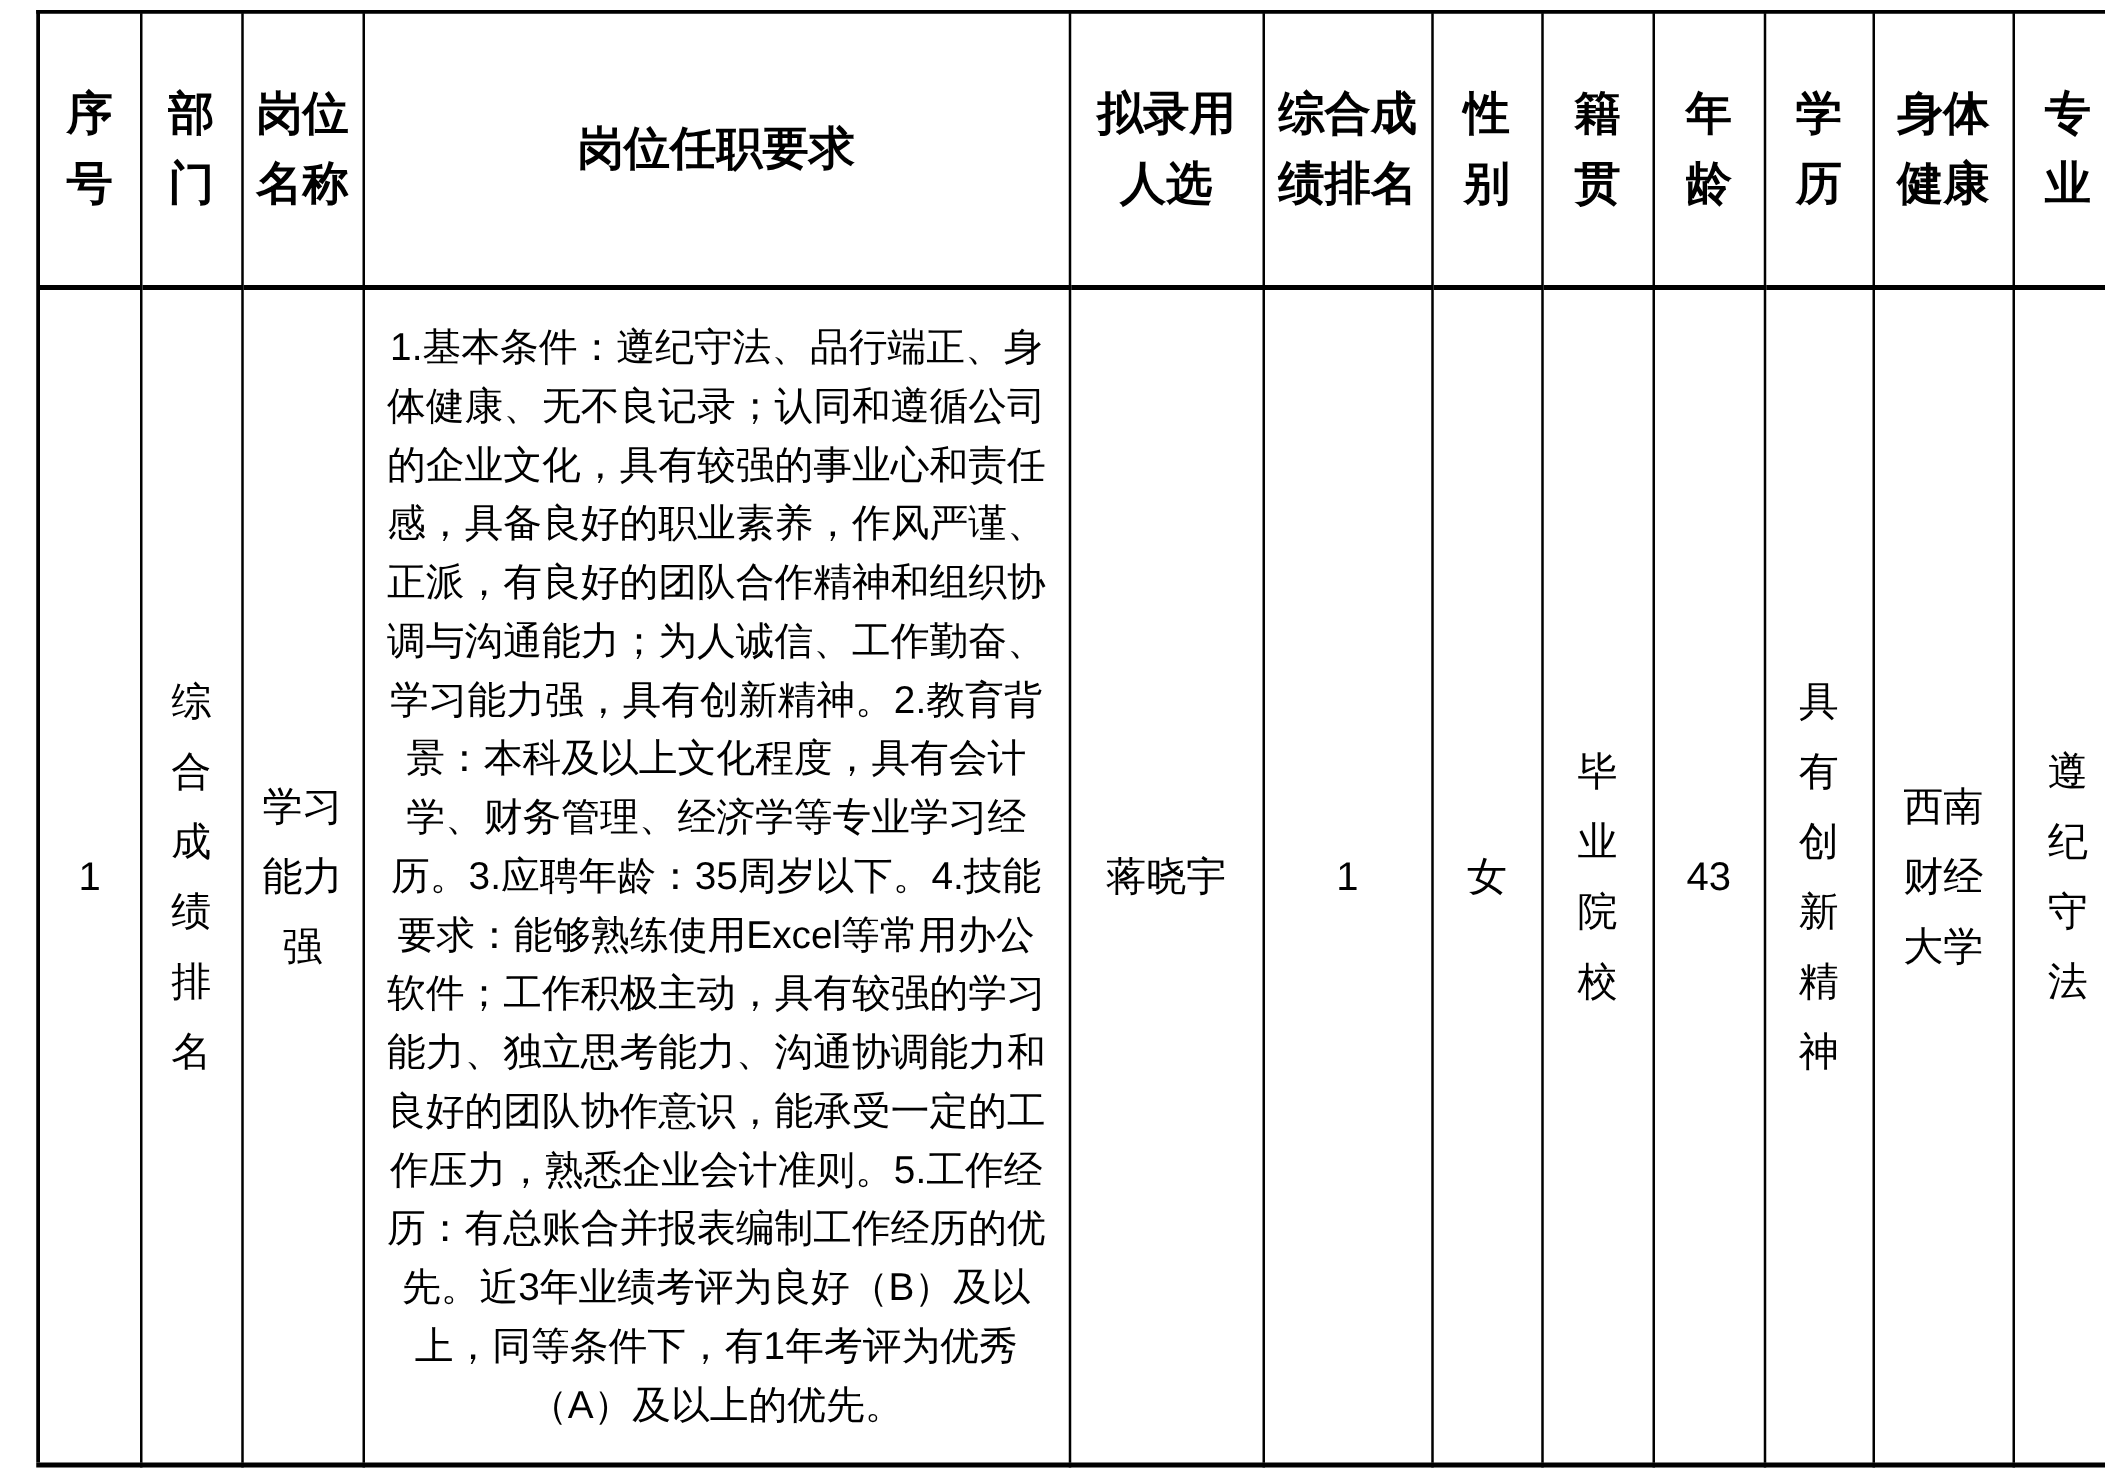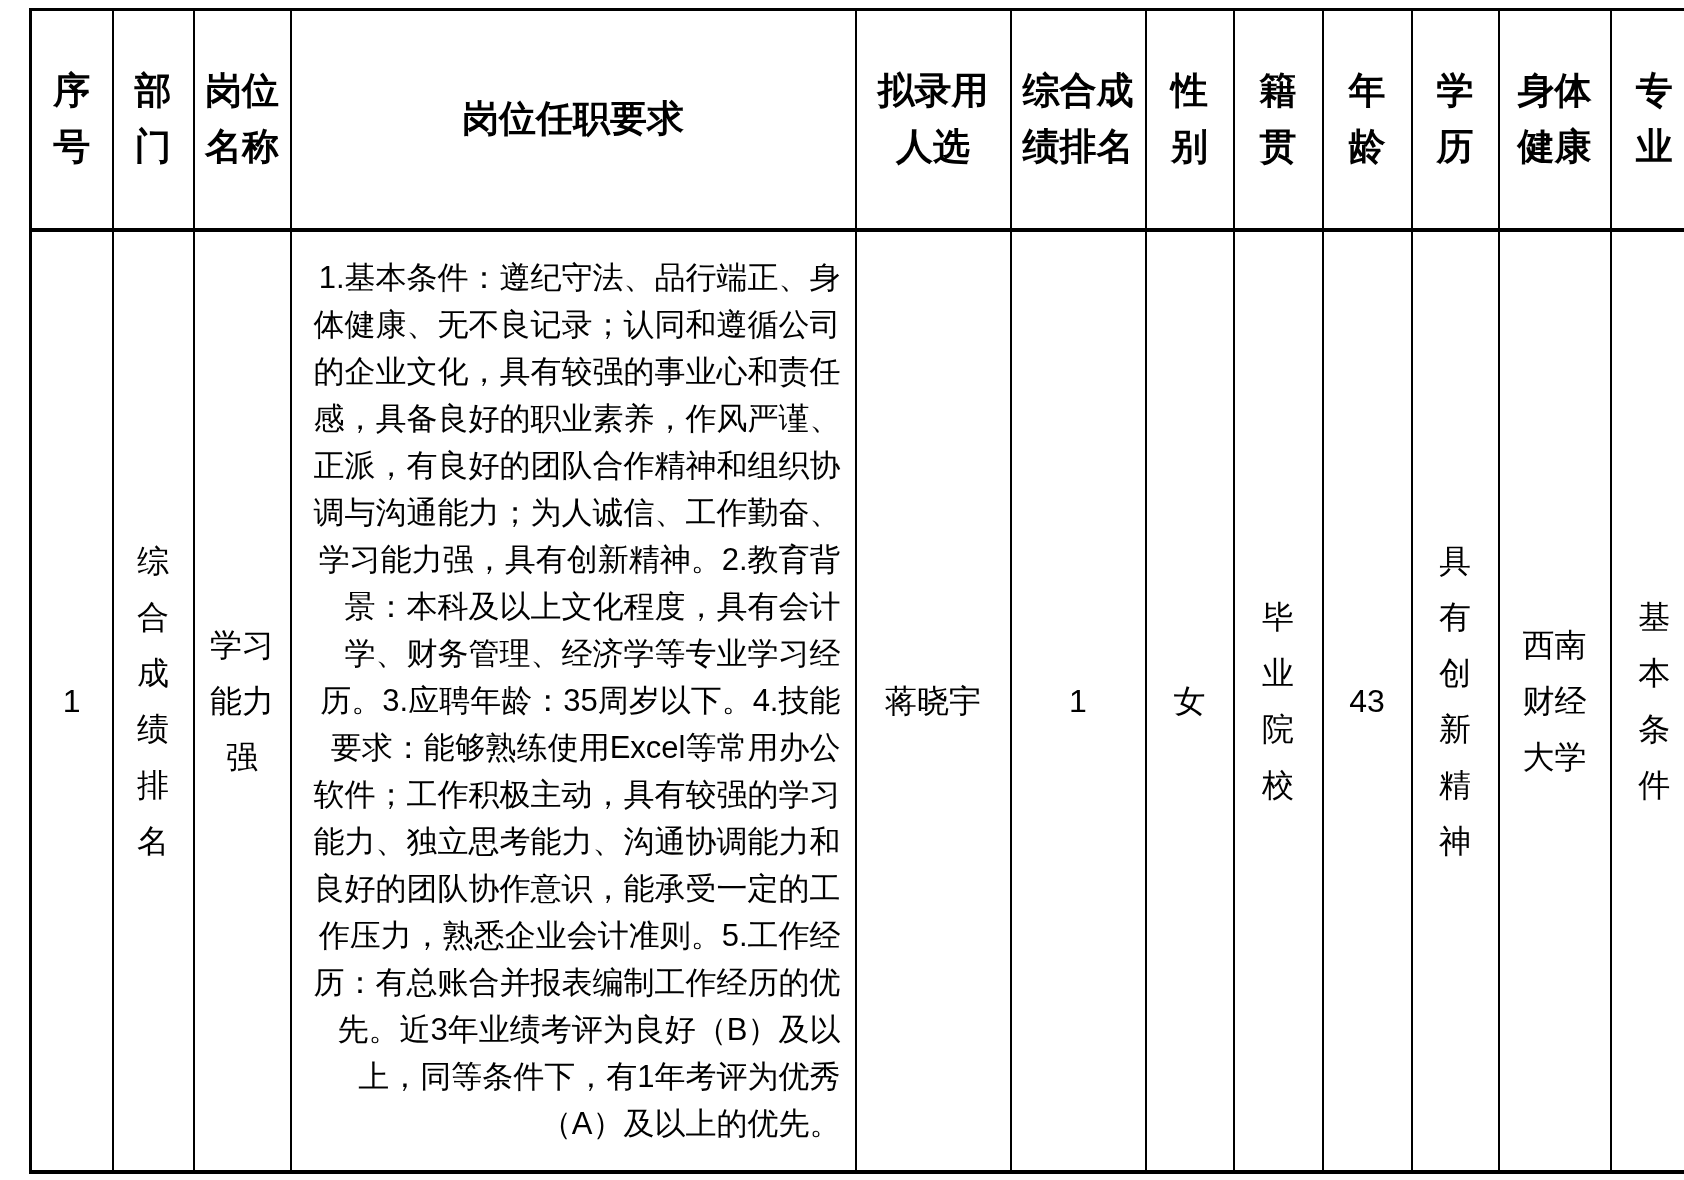--- a/index.html
+++ b/index.html
@@ -65,21 +65,21 @@
   .cw2 { width: 2.3em; }
   .cw3 { width: 3.3em; }
 
   td.req-cell {
     text-align: left;
     padding: 10px 14px;
   }
   .req-text {
     font-size: 31px;
     line-height: 47px;
-    text-align: right;
+    text-align: center;
     word-break: break-all;
   }
 </style>
 </head>
 <body>
 
 <div class="page">
   <table class="rec-table">
     <colgroup>
       <col style="width:82px">
@@ -162,18 +162,18 @@
       <td>
         <div>43</div>
       </td>
       <td>
         <div class="cw1">具有创新精神</div>
       </td>
       <td>
         <div class="cw2">西南财经大学</div>
       </td>
       <td>
-        <div class="cw1">基本条件</div>
+        <div class="cw1">遵纪守法</div>
       </td>
     </tr>
   </tbody>
     </table>
 </div>
 
 </body></html>

